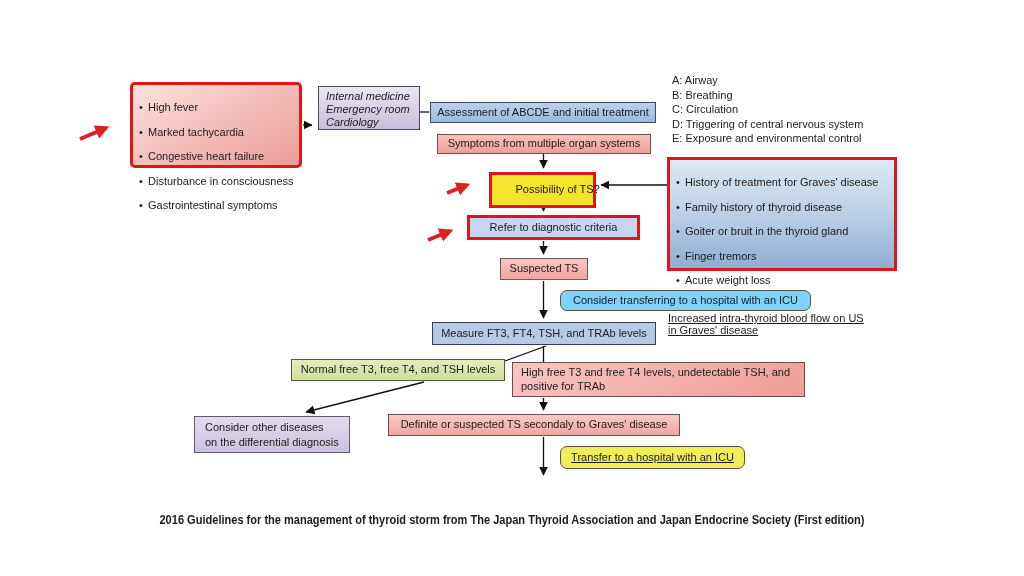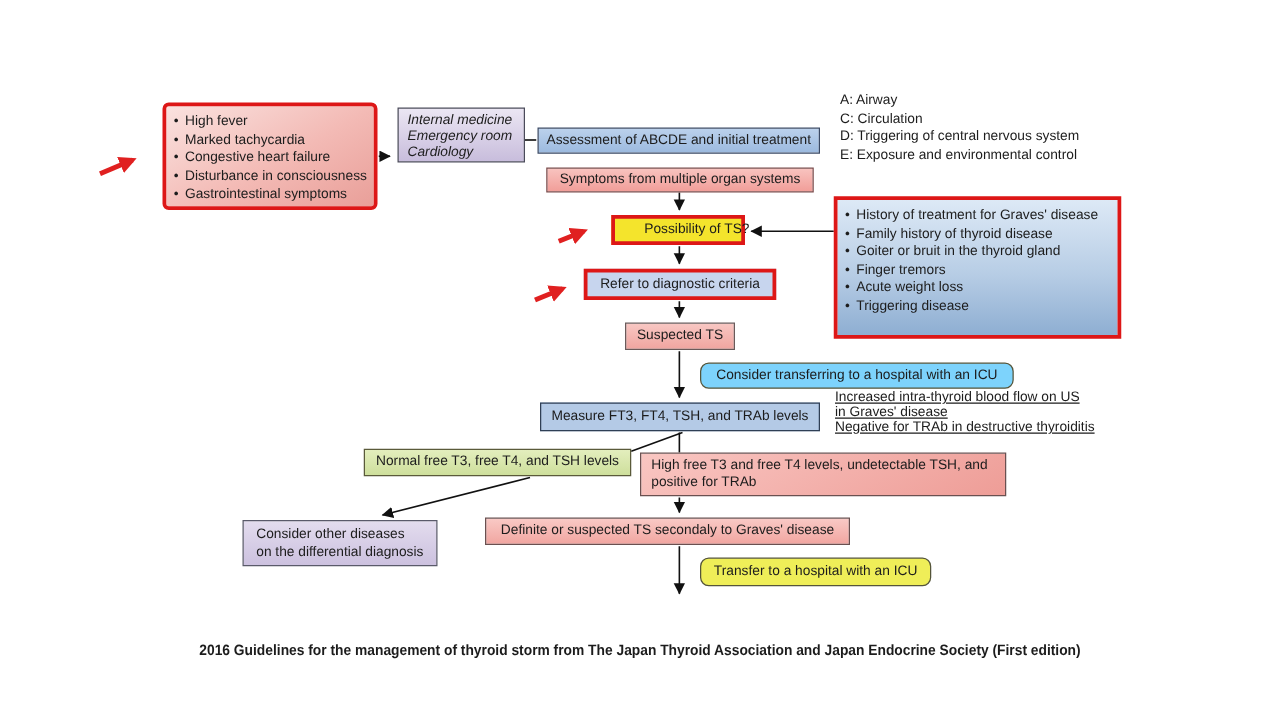--- a/index.html
+++ b/index.html
@@ -1,64 +1,64 @@
 <!DOCTYPE html>
 <html><head>
 <meta charset="utf-8">
 <style>
   html,body{margin:0;padding:0;background:#fff;}
   .stage{position:relative;width:1024px;height:576px;background:#ffffff;
          font-family:"Liberation Sans",sans-serif;color:#1c1c1c;overflow:hidden;}
   svg.connectors{position:absolute;left:0;top:0;z-index:1;}
   .box{position:absolute;z-index:2;font-size:11px;line-height:1.25;box-sizing:border-box;}
   .center{display:flex;align-items:center;justify-content:center;text-align:center;white-space:nowrap;}
-  .bullets div{position:relative;padding-left:10px;line-height:14.6px;white-space:nowrap;}
+  .bullets div{position:relative;padding-left:10px;line-height:14.6px;white-space:nowrap;margin-top:10px;}
   .bullets div::before{content:"•";position:absolute;left:1px;}
   .lines div{line-height:13px;white-space:nowrap;font-style:italic;}
 
   
   #b-symptoms{left:130px;top:82px;width:172px;height:86px;padding:5px 5px;
     background:linear-gradient(150deg,#fae2df 0%,#f3bab5 55%,#e99f99 100%);
     border:3.5px solid #dd1717;border-radius:5px;}
   #b-depts{left:318px;top:86px;width:102px;height:44px;padding:3px 7px;
     background:linear-gradient(180deg,#ebe6f3,#c8bddc);border:1px solid #4a4a5a;}
   #b-depts div{line-height:13px;}
   #b-assessment{left:430px;top:102px;width:226px;height:21px;
     background:linear-gradient(180deg,#bbd1ec,#9cbadf);border:1px solid #3a4a66;}
   #b-organ{left:437px;top:134px;width:214px;height:20px;
     background:linear-gradient(180deg,#f8c3bf,#f19e99);border:1px solid #7a4a4a;}
   #t-abcde{left:672px;top:73px;width:270px;}
   #t-abcde div{line-height:14.6px;}
-  #b-possibility{left:489px;top:172px;width:107px;height:24px;
+  #b-possibility{left:489px;top:172px;width:107px;height:36px;
     background:#f4e42c;border:3px solid #dd1717;padding-left:30px;}
   #b-history{left:667px;top:157px;width:230px;height:114px;padding:5px 5px;
     background:linear-gradient(180deg,#dde9f6 0%,#b7cde5 55%,#8eaed2 100%);
     border:3.5px solid #dd1717;}
-  #b-refer{left:467px;top:215px;width:154px;height:25px;
+  #b-refer{left:467px;top:215px;width:173px;height:25px;
     background:#c7d5ee;border:3px solid #dd1717;}
   #b-suspected{left:500px;top:258px;width:88px;height:22px;
     background:linear-gradient(180deg,#f8c7c3,#f0a5a0);border:1px solid #6a5a5a;}
   #b-consider-icu{left:560px;top:290px;width:251px;height:21px;
     background:#7dd3fc;border:1.3px solid #55553a;border-radius:7px;}
   #b-measure{left:432px;top:322px;width:224px;height:23px;
     background:#b4cae6;border:1.3px solid #2f3f55;}
   #t-usnote{left:668px;top:312px;width:310px;}
   #t-usnote div{line-height:12px;text-decoration:underline;}
   #b-normal{left:291px;top:359px;width:214px;height:22px;
     background:linear-gradient(180deg,#e3eebd,#cedf9c);border:1.3px solid #5a5a3a;}
   #b-high{left:512px;top:362px;width:293px;height:35px;padding:2px 8px;
     background:linear-gradient(150deg,#f9c6c2,#ee9d97);border:1px solid #6a5050;
     display:flex;align-items:center;}
   #b-other{left:194px;top:416px;width:156px;height:37px;padding:3px 10px;
     background:linear-gradient(180deg,#e3dcee,#ccc1df);border:1px solid #5a5a6a;}
   #b-other div{line-height:14.5px;}
   #b-definite{left:388px;top:414px;width:292px;height:22px;
     background:linear-gradient(180deg,#f9c9c5,#f1a6a1);border:1px solid #6a5050;}
   #b-transfer{left:560px;top:446px;width:185px;height:23px;
-    background:#efee58;border:1.3px solid #55553a;border-radius:7px;}
+    background:#efee58;border:1.3px solid #55553a;border-radius:7px;text-decoration:underline;}
   #b-intensive{left:470px;top:479px;width:148px;height:22px;
     background:linear-gradient(180deg,#fbd7ac,#f3b173);border:1px solid #6a5a40;}
   #caption{left:0;top:513px;width:1024px;text-align:center;font-weight:bold;
     font-size:12px;transform:scaleX(0.92);white-space:nowrap;}
 </style>
 </head>
 <body>
 
 <div class="stage">
 
@@ -105,20 +105,21 @@
       <div>Emergency room</div>
       <div>Cardiology</div>
     </div>
 
   <div class="box center" id="b-assessment">Assessment of ABCDE and initial treatment</div>
 
   <div class="box center" id="b-organ">Symptoms from multiple organ systems</div>
 
   <div class="box" id="t-abcde">
       <div>A: Airway</div>
+      <div>B: Breathing</div>
       <div>C: Circulation</div>
       <div>D: Triggering of central nervous system</div>
       <div>E: Exposure and environmental control</div>
     </div>
 
   <div class="box center" id="b-possibility">Possibility of TS?</div>
 
   <div class="box bullets" id="b-history">
       <div>History of treatment for Graves' disease</div>
       <div>Family history of thyroid disease</div>
@@ -132,21 +133,20 @@
 
   <div class="box center" id="b-suspected">Suspected TS</div>
 
   <div class="box center" id="b-consider-icu">Consider transferring to a hospital with an ICU</div>
 
   <div class="box center" id="b-measure">Measure FT3, FT4, TSH, and TRAb levels</div>
 
   <div class="box" id="t-usnote">
       <div>Increased intra-thyroid blood flow on US</div>
       <div>in Graves' disease</div>
-      <div>Negative for TRAb in destructive thyroiditis</div>
     </div>
 
   <div class="box center" id="b-normal">Normal free T3, free T4, and TSH levels</div>
 
   <div class="box" id="b-high">High free T3 and free T4 levels, undetectable TSH, and positive for TRAb</div>
 
   <div class="box" id="b-other">
       <div>Consider other diseases</div>
       <div>on the differential diagnosis</div>
     </div>

